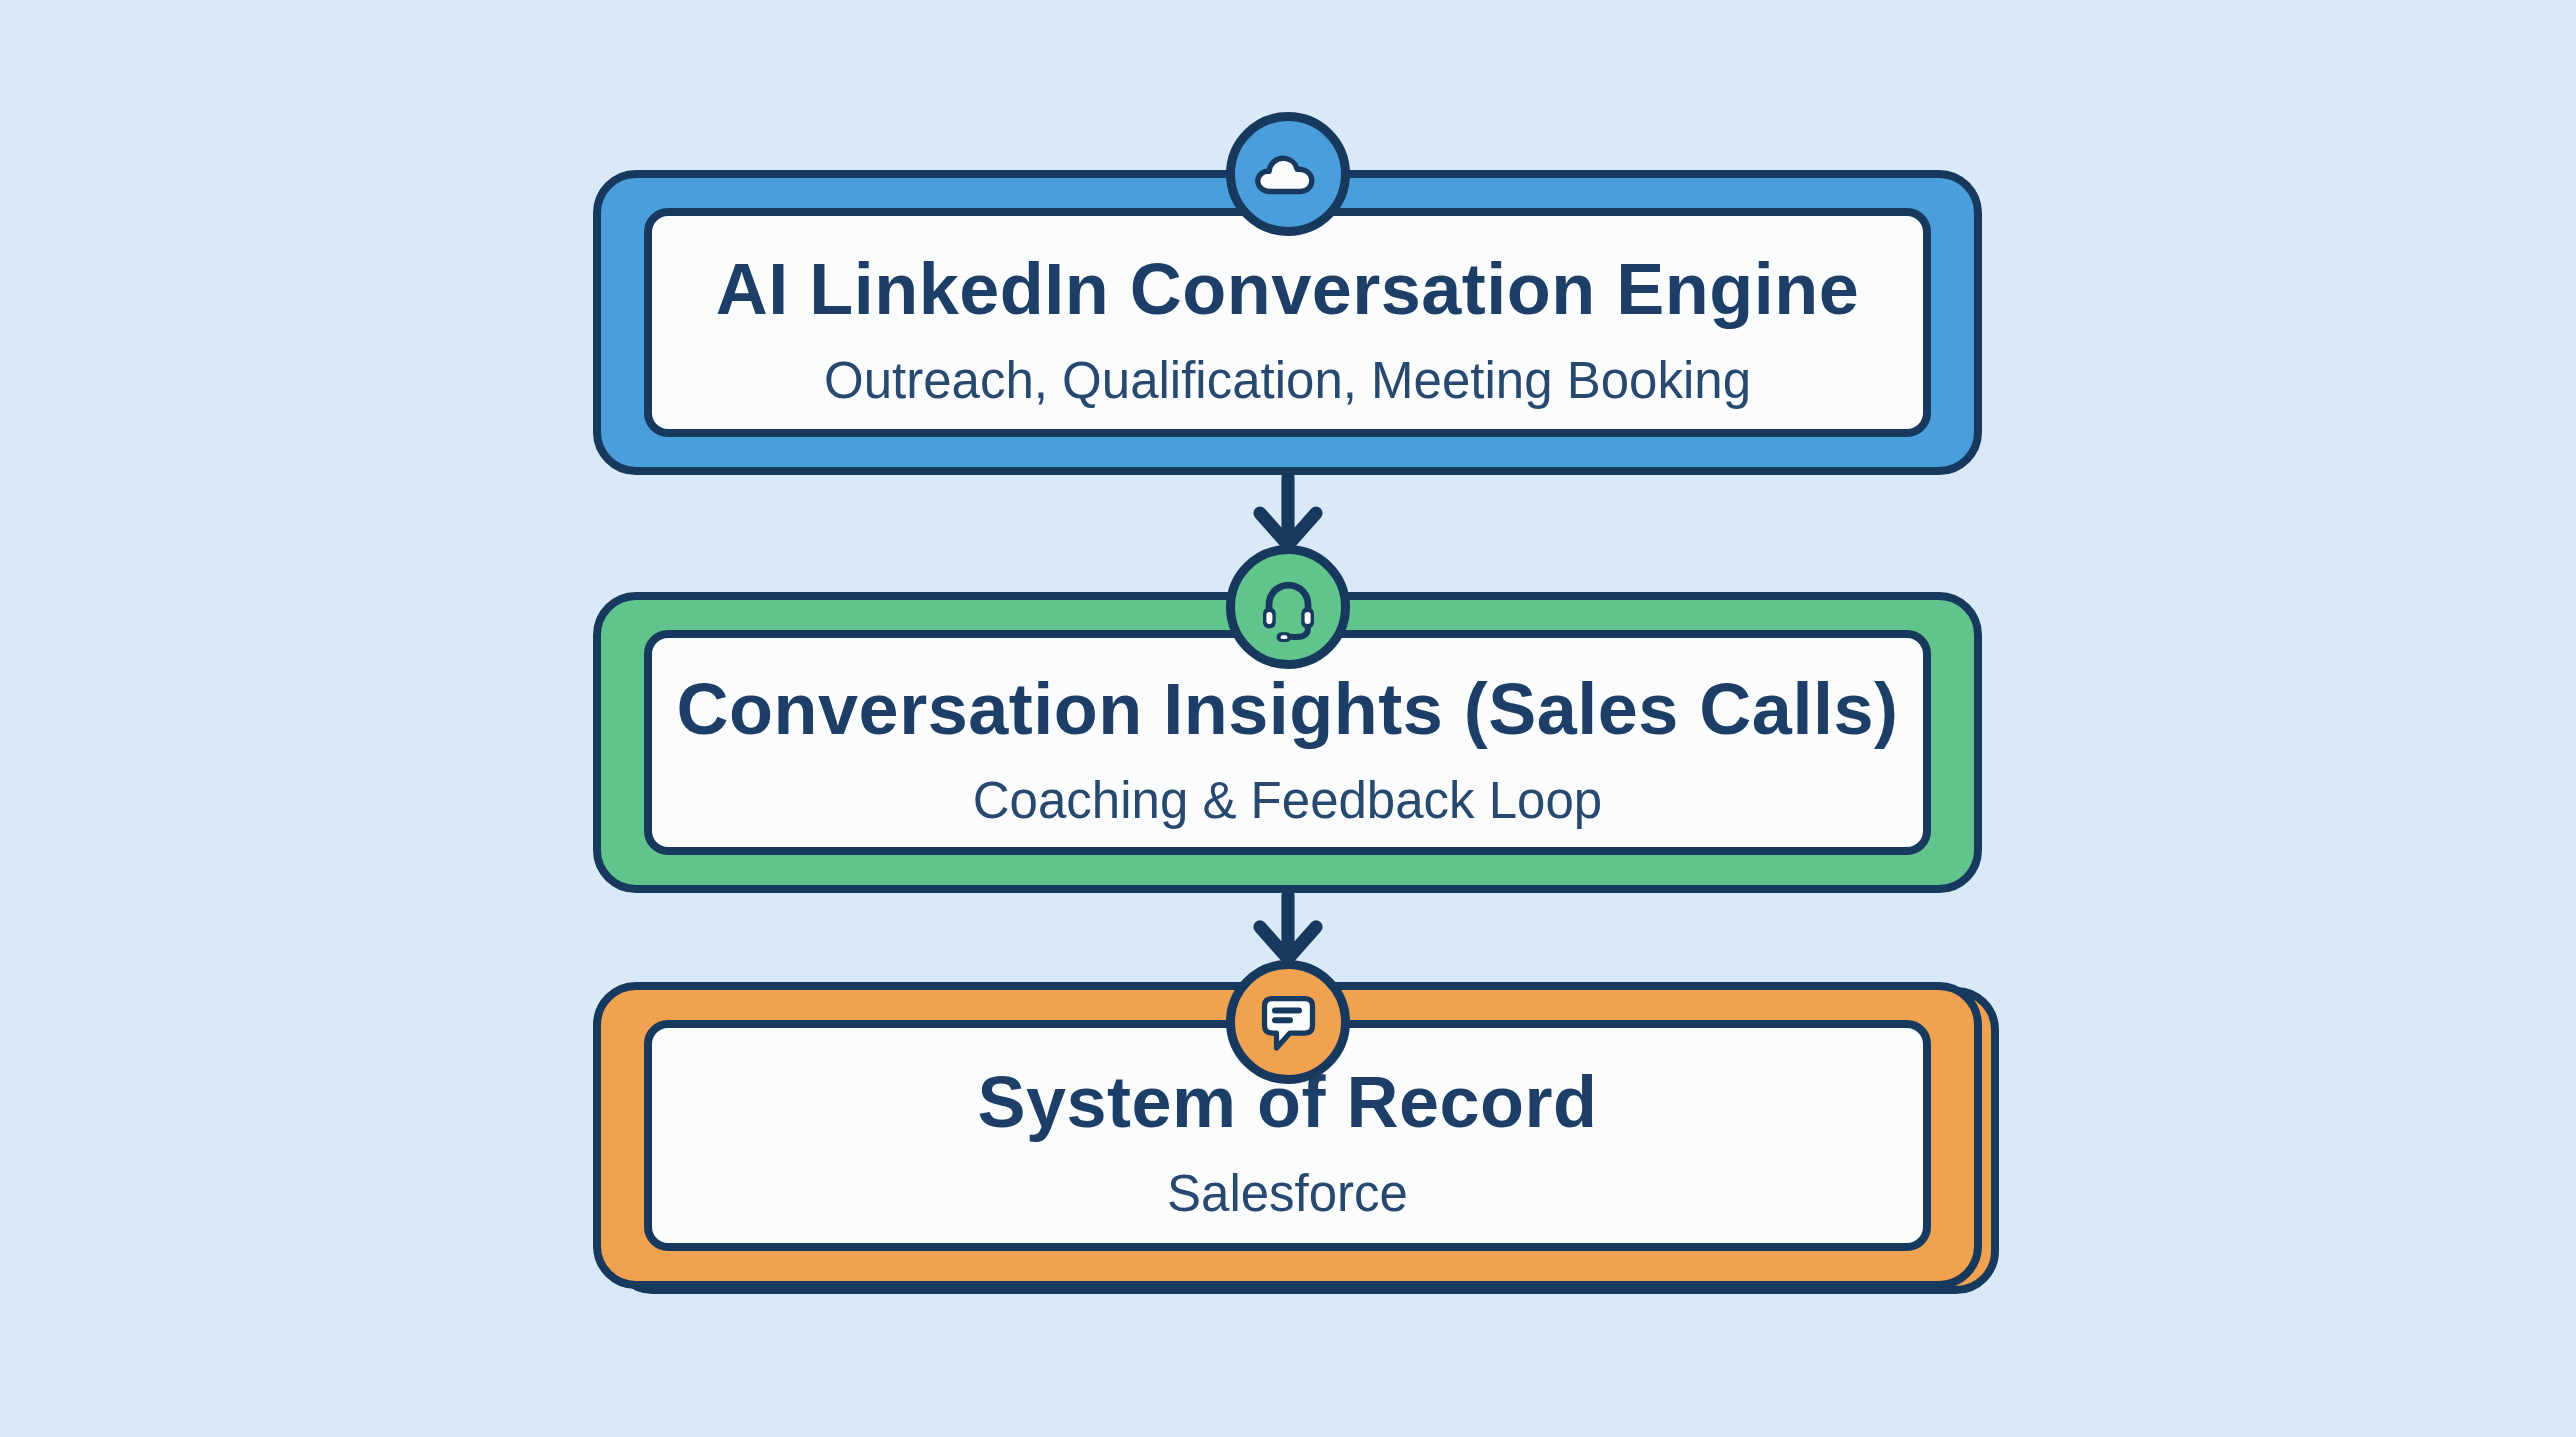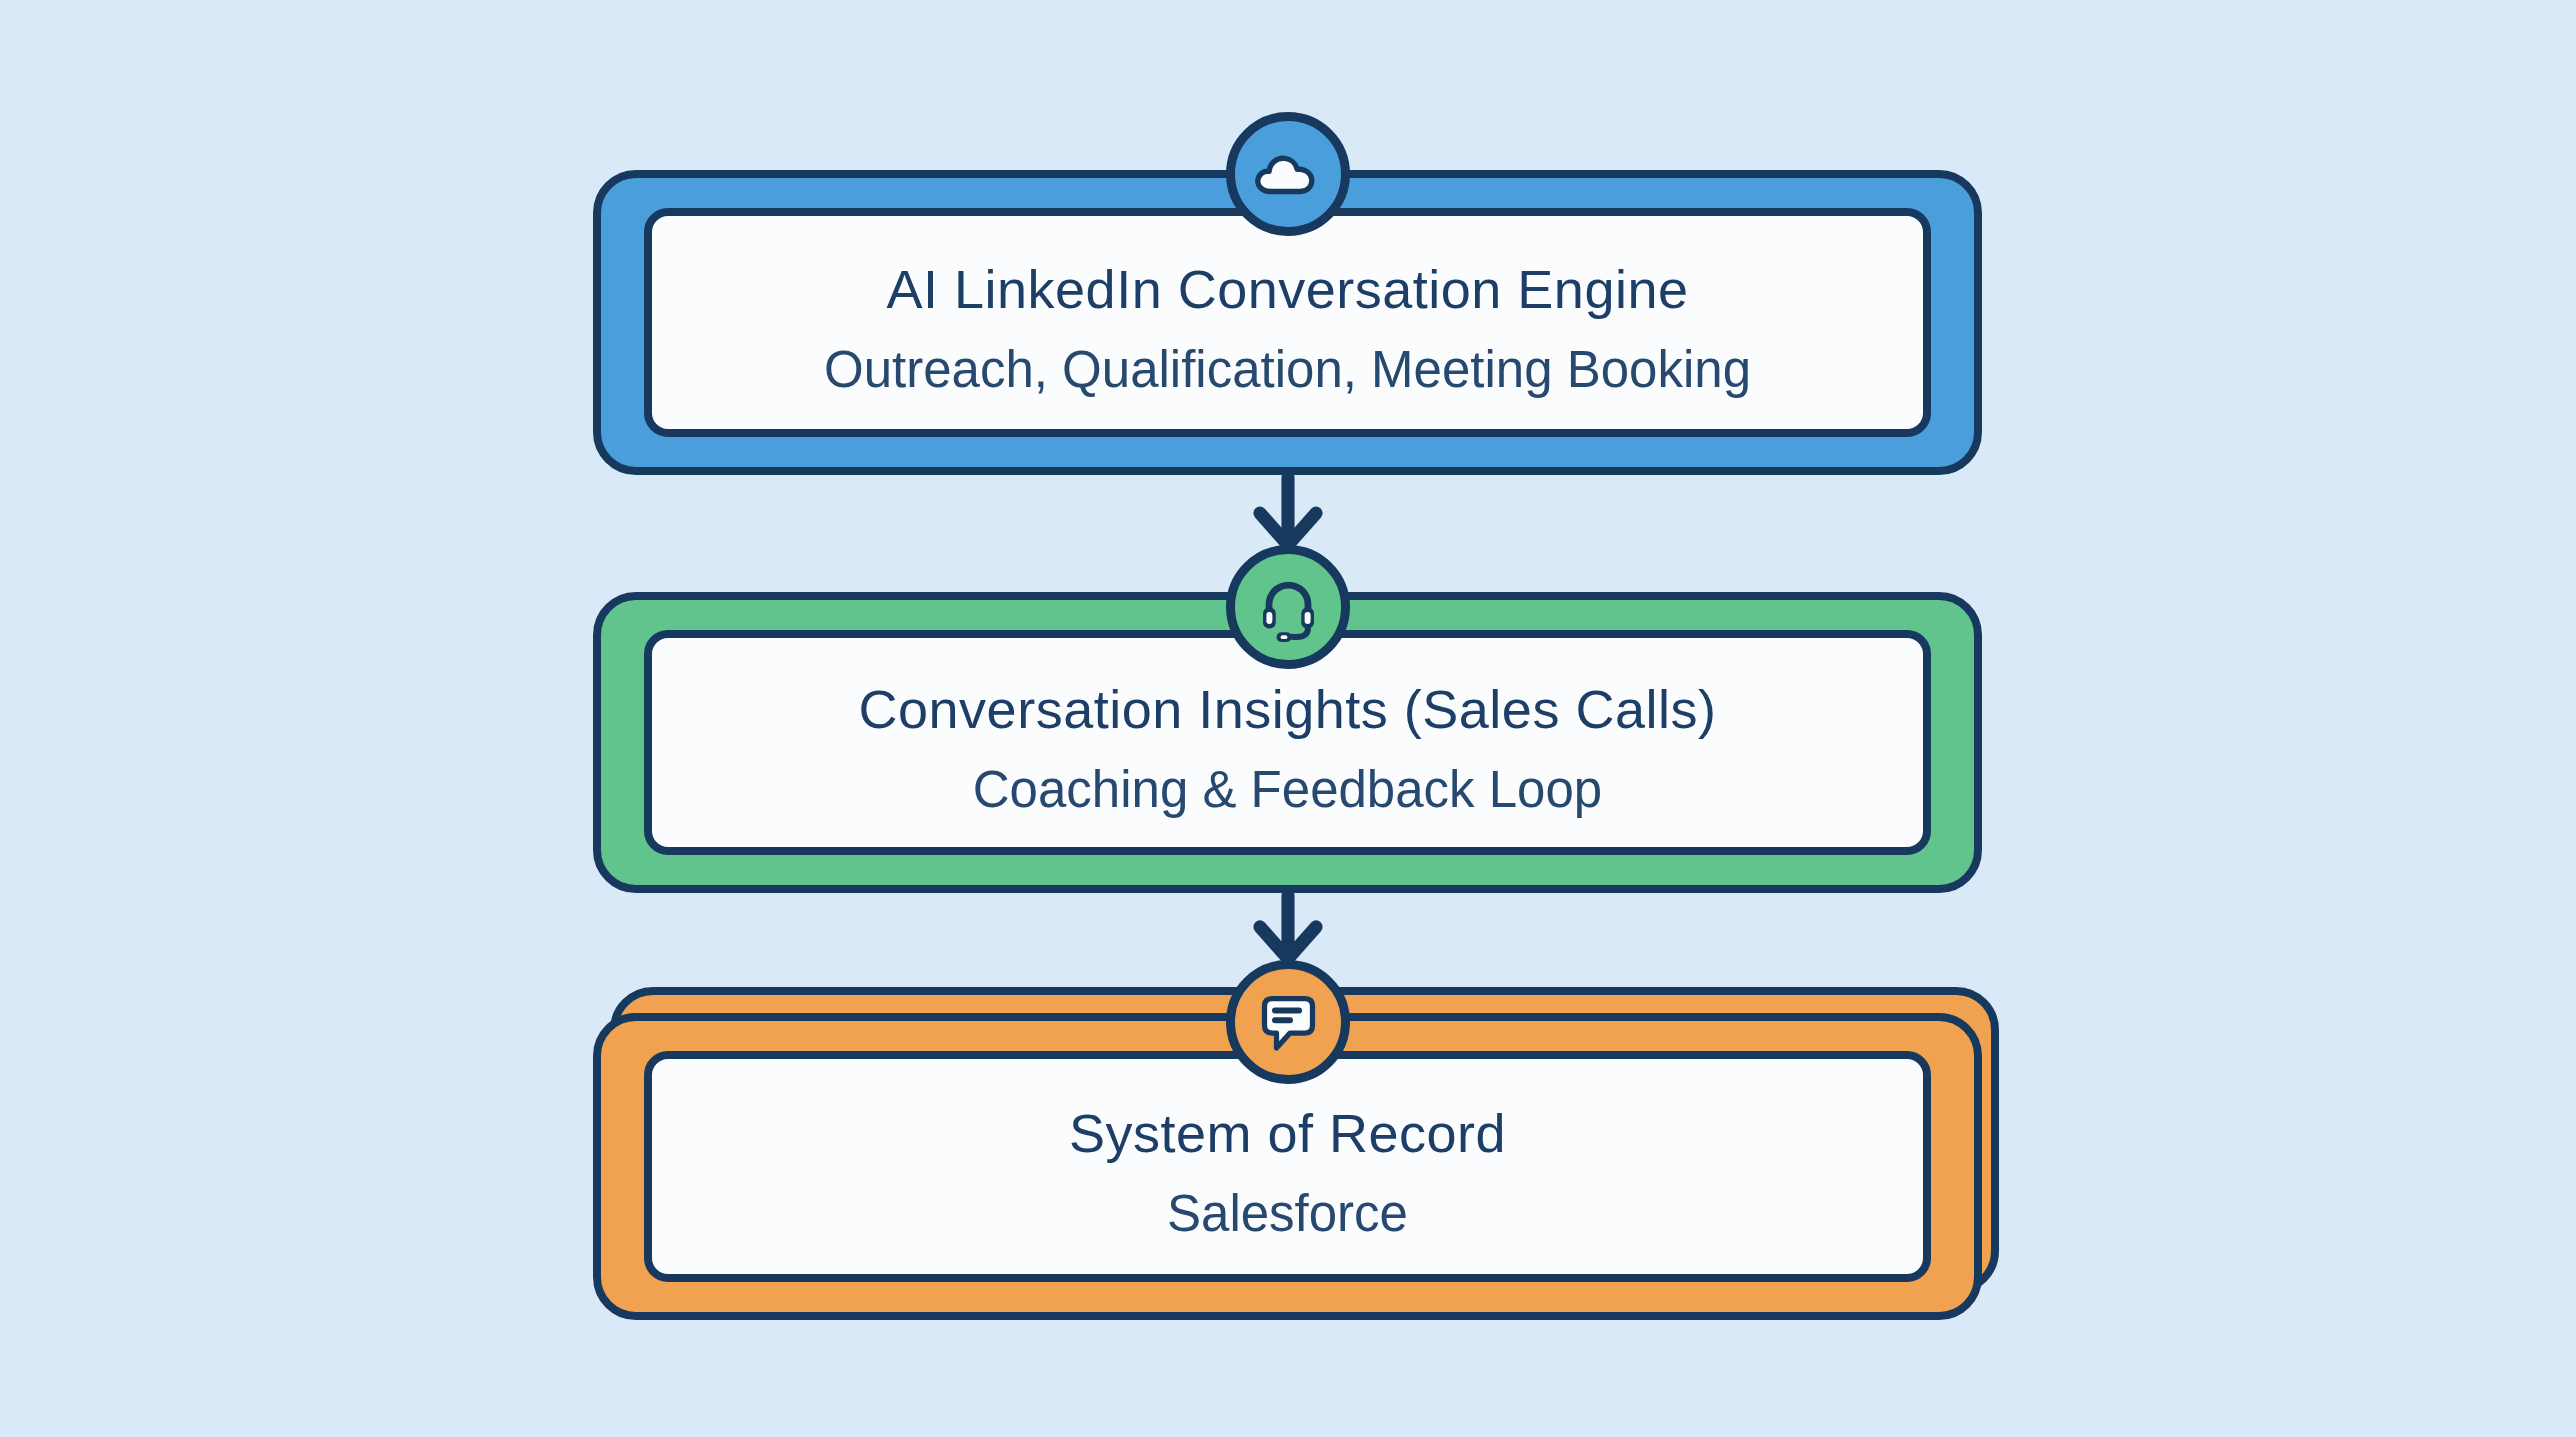--- a/index.html
+++ b/index.html
@@ -12,34 +12,34 @@
     position:relative;width:2576px;height:1438px;overflow:hidden;
     background:var(--background);font-family:"Liberation Sans",sans-serif;
   }
   
   .flow-box{
     position:absolute;left:593px;width:1389px;
     border:8.4px solid var(--outline);border-radius:43px;z-index:1;
   }
   .box--blue{background:var(--accent-blue);top:170px;height:305px;}
   .box--green{background:var(--accent-green);top:592px;height:301px;padding-left:32px;}
-  .box--orange{background:var(--accent-orange);top:1013px;height:307px;}
+  .box--orange{background:var(--accent-orange);top:982px;height:307px;}
   .box--orange-back{
     position:absolute;left:610px;top:987px;width:1389px;height:307px;
     background:var(--accent-orange);border:8.4px solid var(--outline);
     border-radius:43px;z-index:0;
   }
   .inner{
     position:absolute;left:43px;right:43px;top:30px;bottom:30px;
     background:var(--paper);border:8.4px solid var(--outline);border-radius:24px;
     display:flex;flex-direction:column;align-items:center;justify-content:center;
     text-align:center;padding:13px 37px 0 37px;
   }
   .box-title{
-    font-size:54px;font-weight:normal;color:var(--title-text);
+    font-size:72px;font-weight:bold;color:var(--title-text);
     line-height:1.12;letter-spacing:0.5px;white-space:nowrap;
   }
   .box-subtitle{
     font-size:51px;font-weight:400;color:var(--subtitle-text);
     margin-top:22.5px;line-height:1.1;white-space:nowrap;
   }
   
   .node-icon{
     position:absolute;left:1226px;width:124px;height:124px;border-radius:50%;
     border:9.4px solid var(--outline);display:flex;align-items:center;justify-content:center;

